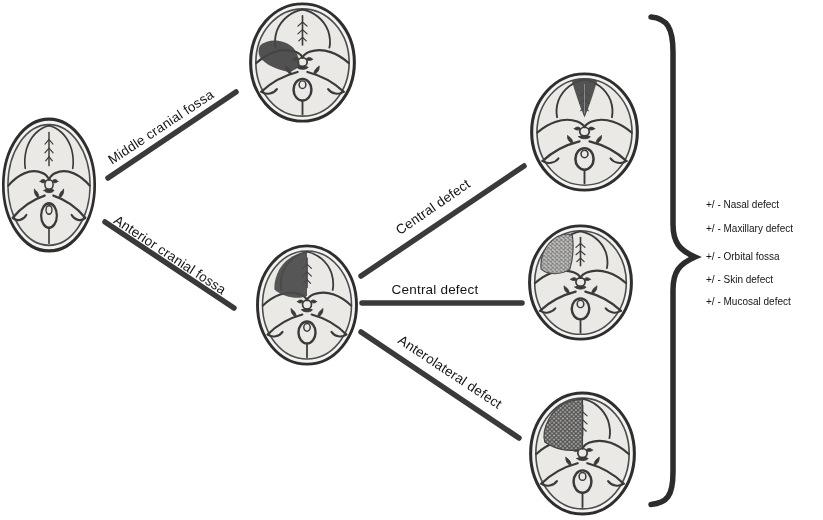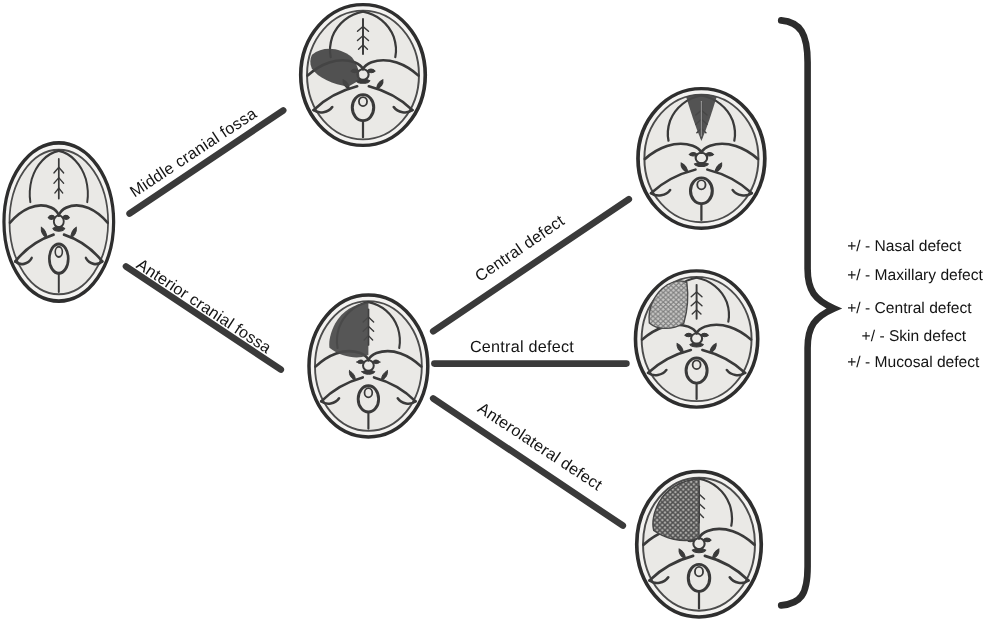--- a/index.html
+++ b/index.html
@@ -16,27 +16,27 @@
     position:absolute;
     font-size:13.5px;
     color:#141414;
     white-space:nowrap;
     letter-spacing:.2px;
   }
   .defect-list{position:absolute;left:0;top:0;width:823px;height:520px;}
   .defect-item{
     position:absolute;
     left:706px;
-    font-size:13px;
+    font-size:10px;
     line-height:16px;
     color:#141414;
     white-space:nowrap;
     text-align:center;
   }
-  .di-0{top:197px;} .di-1{top:221px;} .di-2{top:249px;} .di-3{top:272px;margin-left:12px;} .di-4{top:294px;}
+  .di-0{top:197px;} .di-1{top:221px;} .di-2{top:249px;} .di-3{top:272px;} .di-4{top:294px;}
 </style>
 </head>
 <body>
 
 <div id="canvas">
 
   <svg width="0" height="0" style="position:absolute" aria-hidden="true">
     <defs>
       <pattern id="hatchLat" width="4" height="4" patternUnits="userSpaceOnUse">
         <rect width="4" height="4" fill="#c9c8c6"></rect>
@@ -130,18 +130,18 @@
 
   <div class="lbl" style="left:433px;top:207px;transform:translate(-50%,-50%) rotate(-34.5deg)">Central defect</div>
 
   <div class="lbl" style="left:435px;top:289px;transform:translate(-50%,-50%)">Central defect</div>
 
   <div class="lbl" style="left:450px;top:372px;transform:translate(-50%,-50%) rotate(33.5deg)">Anterolateral defect</div>
 
   <div class="defect-list">
     <div class="defect-item di-0">+/ - Nasal defect</div>
     <div class="defect-item di-1">+/ - Maxillary defect</div>
-    <div class="defect-item di-2">+/ - Central defect</div>
+    <div class="defect-item di-2">+/ - Orbital fossa</div>
     <div class="defect-item di-3">+/ - Skin defect</div>
     <div class="defect-item di-4">+/ - Mucosal defect</div>
   </div>
 
 </div>
 
 </body></html>

